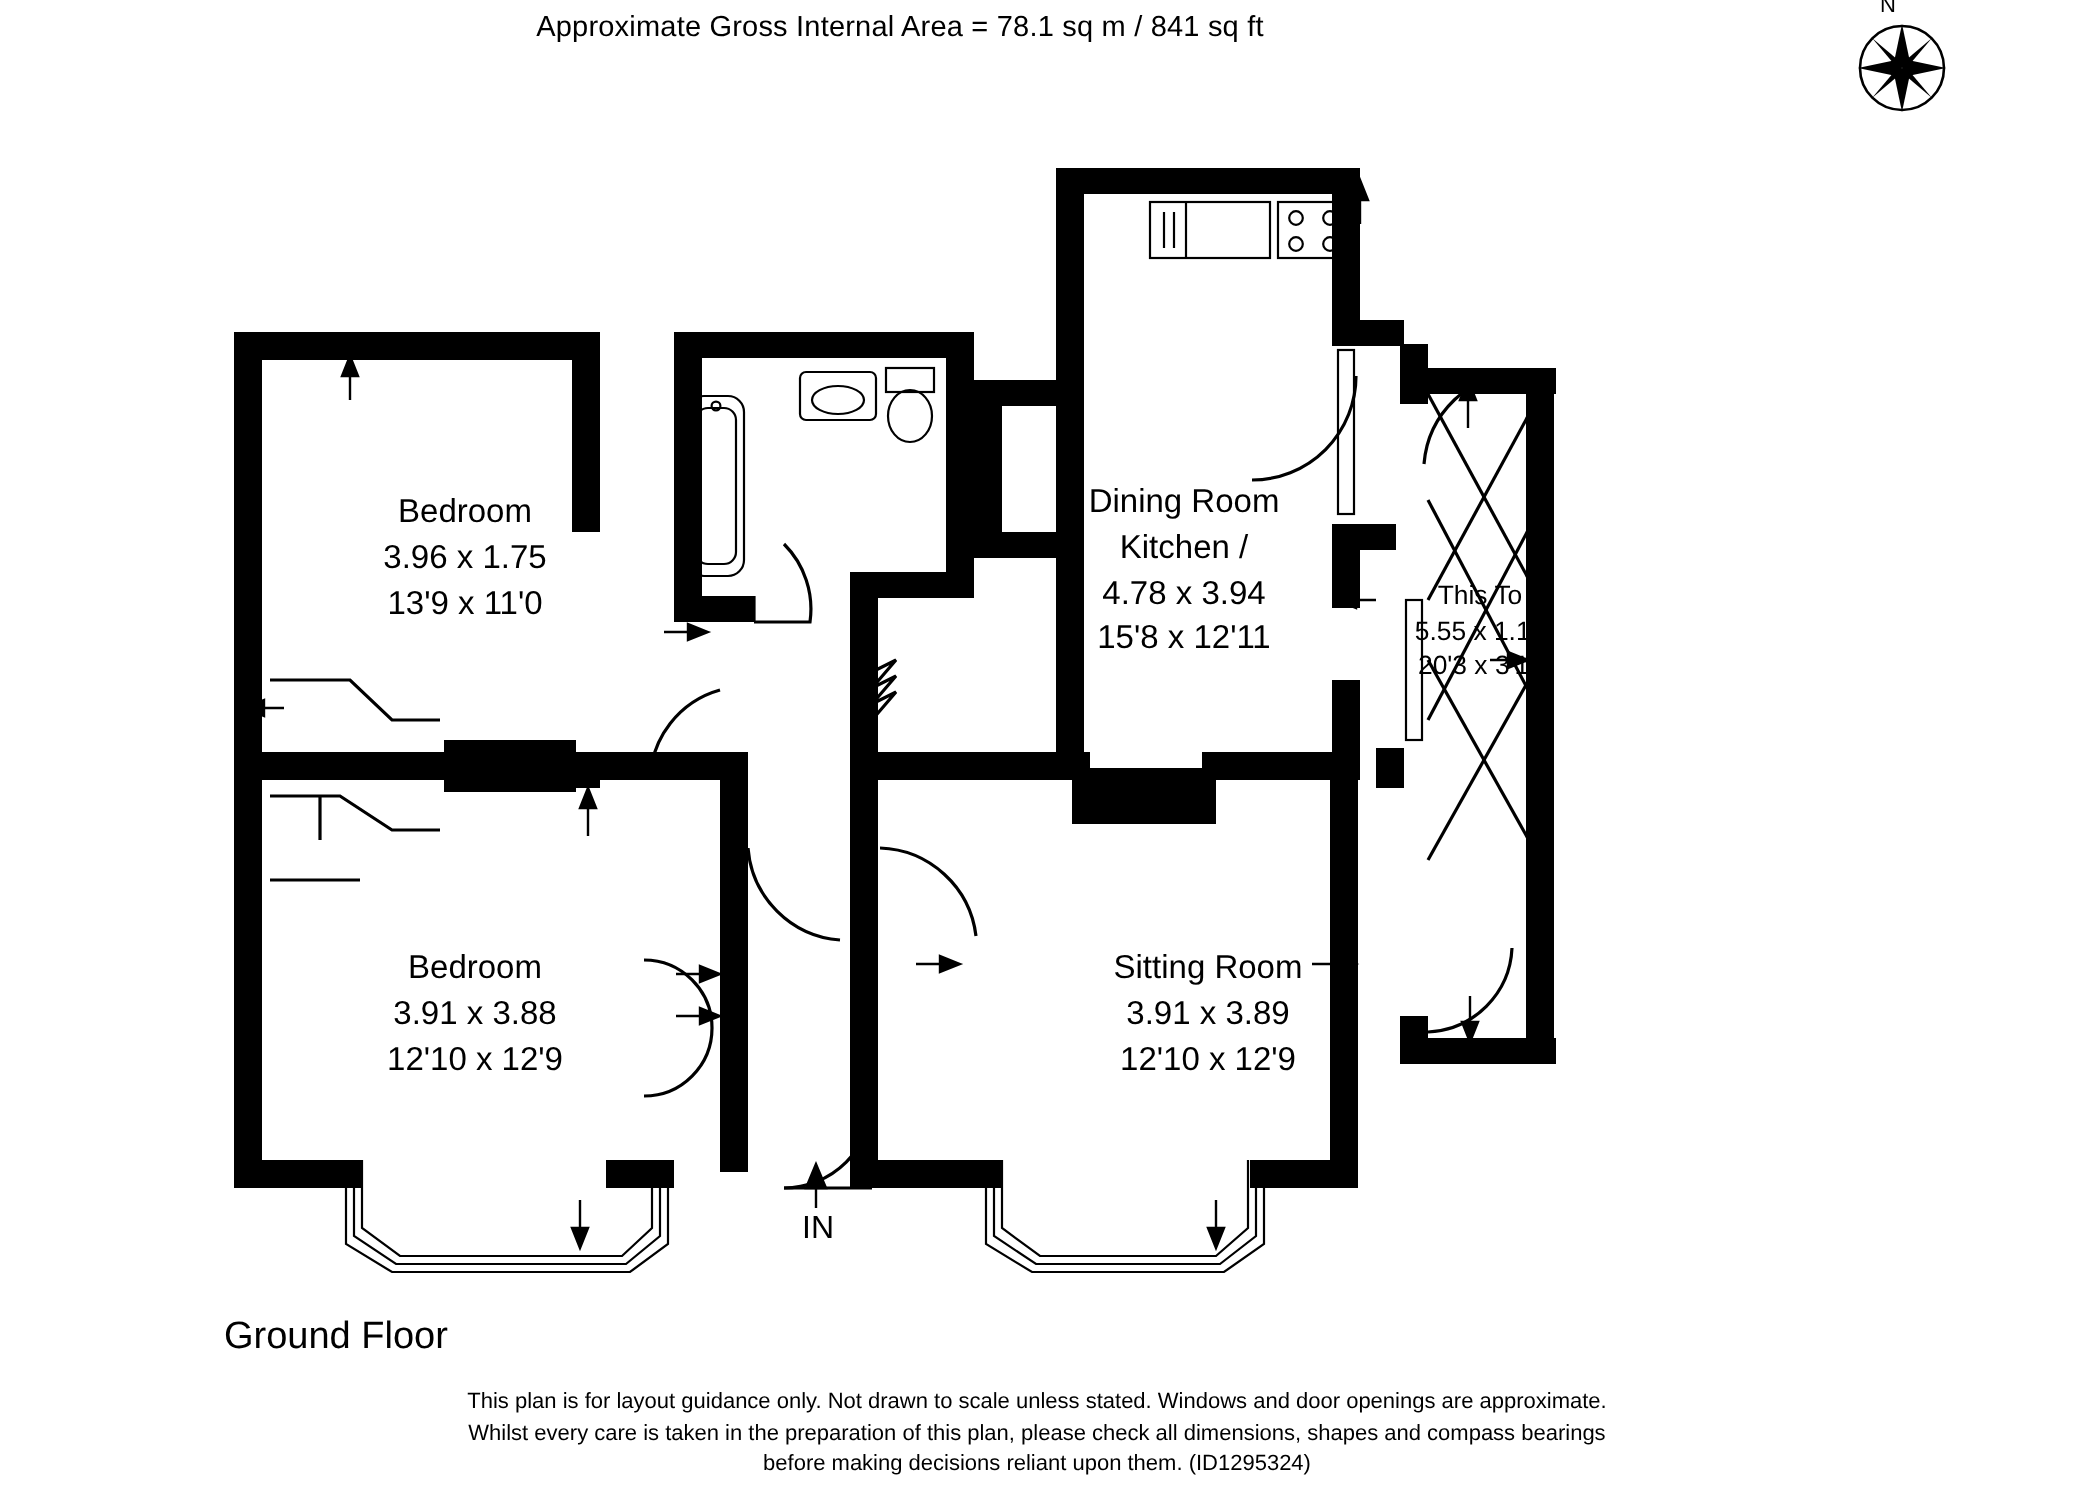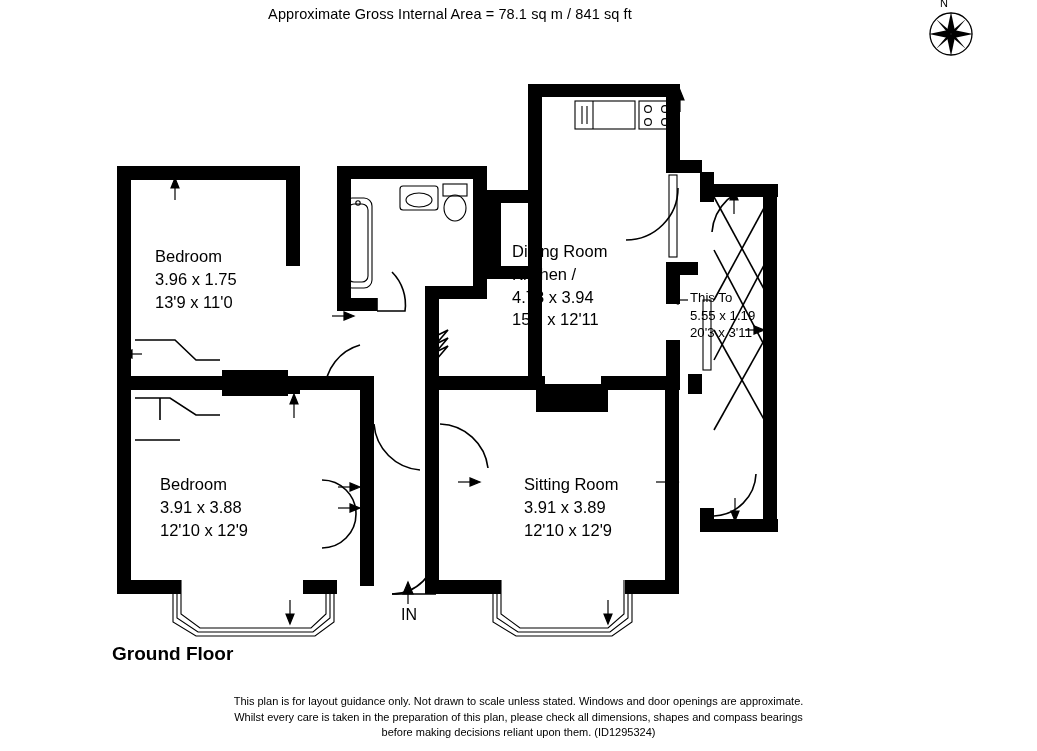--- a/index.html
+++ b/index.html
@@ -24,38 +24,38 @@
   .area-note {
     position: absolute;
     left: 0; top: 6px;
     width: 900px;
     text-align: center;
     font-size: 14.5px;
     letter-spacing: 0.1px;
   }
   .floor-title {
     position: absolute;
-    left: 112px; top: 643px;
+    left: 112px; top: 658px;
     font-size: 19px;
-    font-weight: bold;
+    font-weight: normal;
   }
   .disclaimer {
     position: absolute;
     left: 0; top: 694px;
     width: 1037px;
     text-align: center;
     font-size: 11px;
     line-height: 1.42;
   }
   .disclaimer div { white-space: nowrap; }
 
   
   .room {
     position: absolute;
-    text-align: left;
+    text-align: center;
     font-size: 16.5px;
     line-height: 1.38;
     white-space: nowrap;
   }
   .room.small { font-size: 13.2px; line-height: 1.34; }
 
   .in-label {
     position: absolute;
     left: 389px; top: 606px;
     width: 40px;

